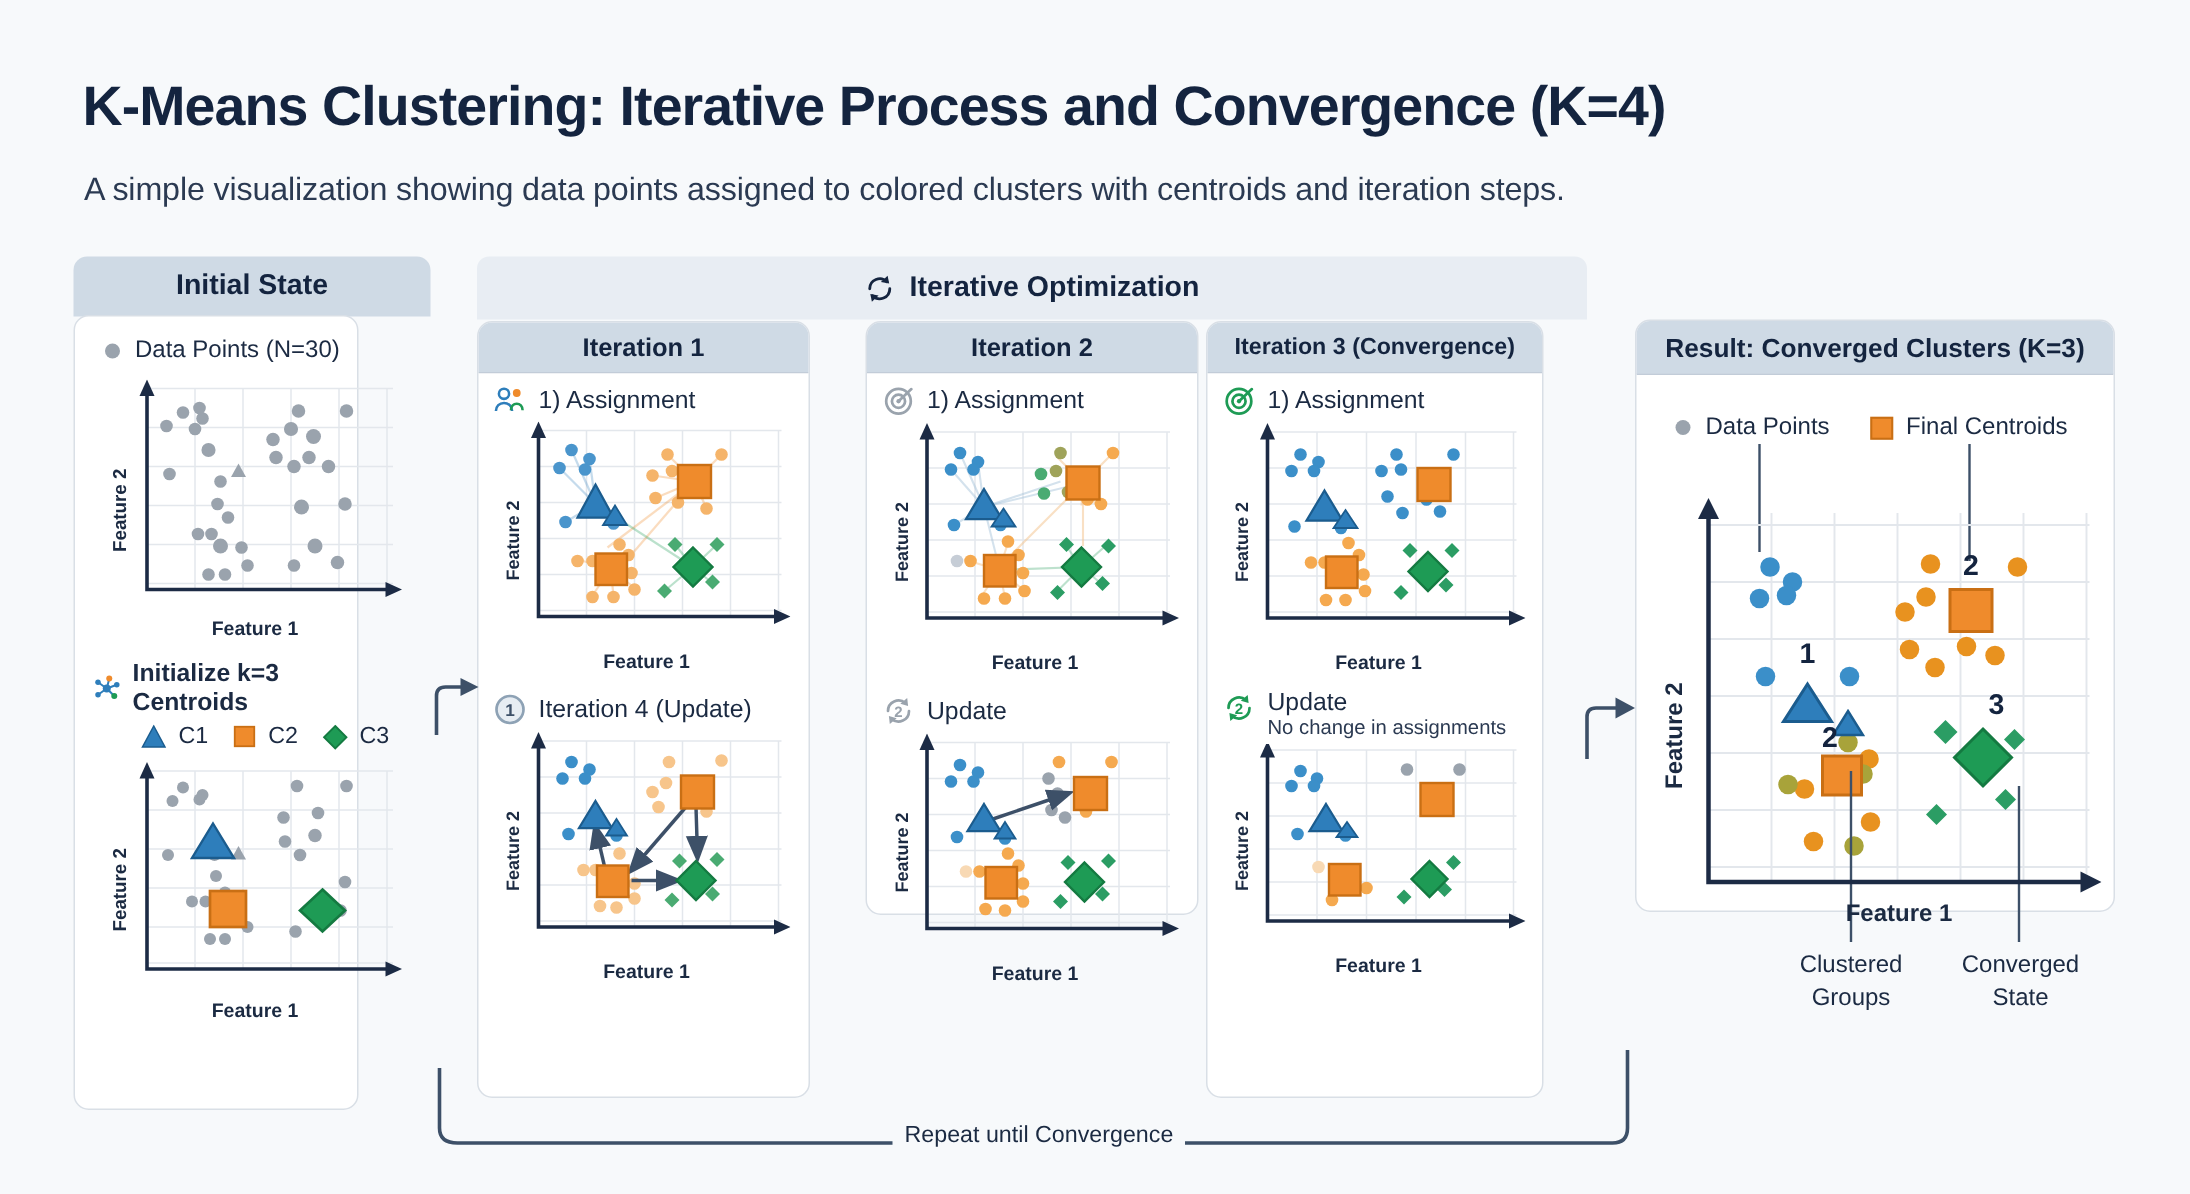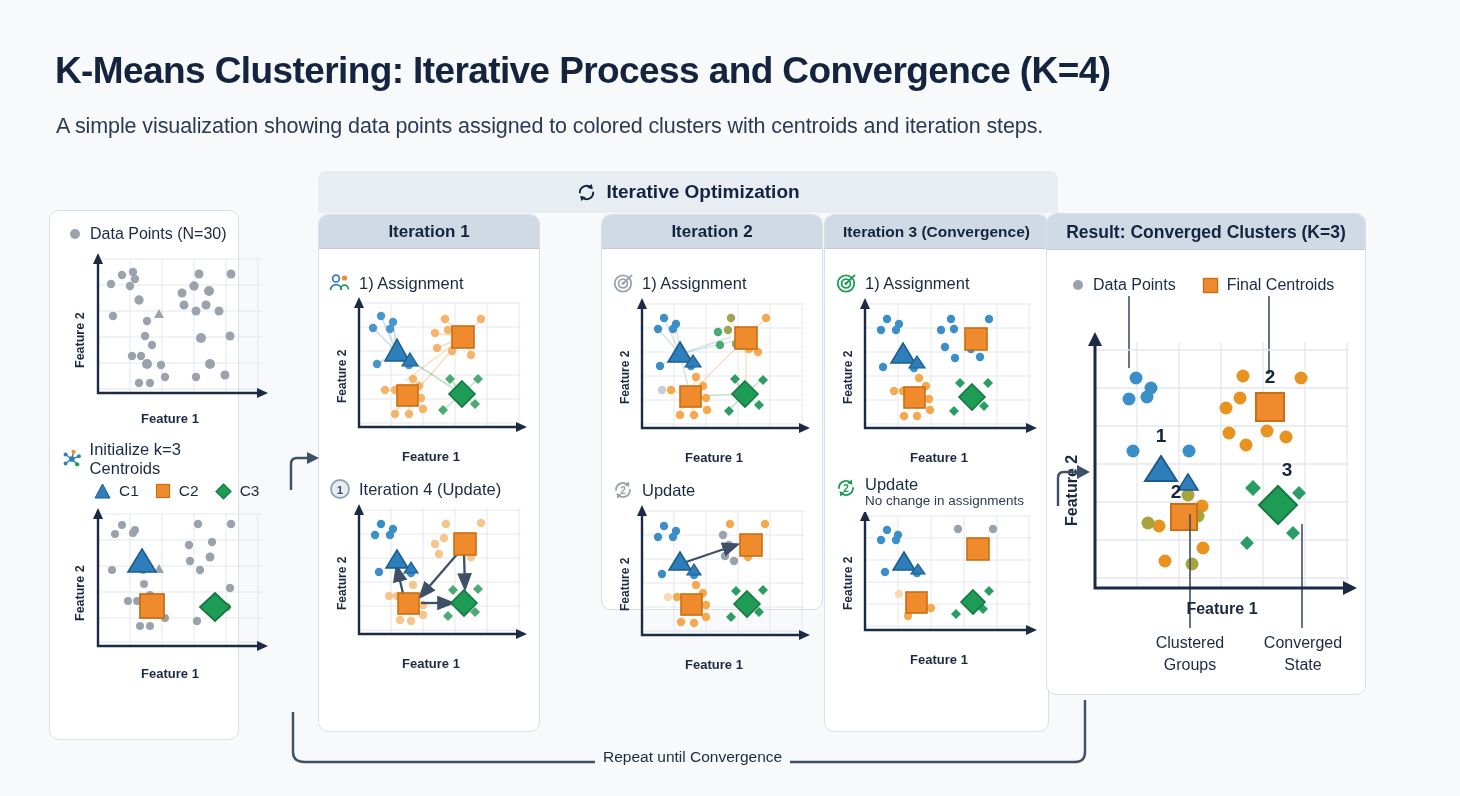--- a/index.html
+++ b/index.html
@@ -58,37 +58,37 @@
     width: 740px; height: 42px;
     background: #e8edf3; border-radius: 8px 8px 0 0;
   }
   #opt-band-label {
     position: absolute; left: 318px; top: 171px; width: 740px; height: 42px;
     display: flex; align-items: center; justify-content: center; gap: 9px;
     font-size: 19px; font-weight: 700; color: #14243f;
   }
 
   
-  #result-card { left: 1046px; top: 213px; width: 320px; height: 482px; }
+  #result-card { left: 1090px; top: 213px; width: 320px; height: 395px; }
   #result-hdr {
     background: #cfdae5; border-radius: 9px 9px 0 0;
     height: 36px; line-height: 36px; text-align: center;
     font-size: 17.5px; font-weight: 700; color: #14243f;
     border-bottom: 1px solid #c2ccd8;
   }
 
   
   .iter-card { width: 222px; }
   #iter1-card { left: 318px; top: 214px; height: 518px; }
-  #iter2-card { left: 601px; top: 214px; height: 396px; }
-  #iter3-card { left: 824px; top: 214px; height: 518px; width: 225px; }
+  #iter2-card { left: 577px; top: 214px; height: 396px; }
+  #iter3-card { left: 804px; top: 214px; height: 518px; width: 225px; }
 
   .step-row {
     display: flex; align-items: center; gap: 8px;
-    padding: 24px 0 2px 10px;
+    padding: 8px 0 2px 10px;
   }
   .step-label { font-size: 16.5px; color: #1b2a42; font-weight: 400; }
 
   .legend-row {
     display: flex; align-items: center; gap: 8px;
     font-size: 16px; color: #1b2a42;
   }
 
   
   .plot { position: relative; }
@@ -107,20 +107,21 @@
   .sr { position:absolute; width:1px; height:1px; overflow:hidden; clip:rect(0 0 0 0); }
 </style>
 </head>
 <body>
 
 <div class="page">
 
   <h1 id="title">K-Means Clustering: Iterative Process and Convergence (K=4)</h1>
   <p id="subtitle">A simple visualization showing data points assigned to colored clusters with centroids and iteration steps.</p>
 
+  <div id="initial-hdr">Initial State</div>
   <div class="card" id="initial-card">
 
     <div class="legend-row" style="padding:14px 0 0 18px;">
       <svg width="14" height="14">
           <circle cx="7" cy="7" r="5" fill="#9aa3ad"></circle>
         </svg>
       <span style="font-size:16px;">Data Points (N=30)</span>
     </div>
 
     <div class="plot" style="margin:10px 0 0 22px;">
@@ -173,21 +174,21 @@
           <polygon points="87,56 92,65 82,65"></polygon>
         </g>
         <path d="M26 6 L26 140 L190 140" fill="none" stroke="#1c2b45" stroke-width="2.4"></path>
         <polygon points="26,0 21,11 31,11" fill="#1c2b45"></polygon>
         <polygon points="196,140 185,135 185,145" fill="#1c2b45"></polygon>
         <text x="12" y="115" transform="rotate(-90 12 115)" font-family="Liberation Sans, sans-serif" font-size="12.5" font-weight="700" fill="#1b2a42">Feature 2</text>
       </svg>
       <div class="axlabel-x" style="width:196px;margin-top:-2px;">Feature 1</div>
     </div>
 
-    <div class="legend-row" style="padding:14px 0 0 12px;">
+    <div class="legend-row" style="padding:14px 0 0 12px;font-weight:bold;">
       <svg width="22" height="20" viewBox="0 0 22 20">
         <g stroke="#2e7ebb" stroke-width="1.6" fill="none">
           <line x1="11" y1="10" x2="4" y2="5"></line>
             <line x1="11" y1="10" x2="4" y2="15"></line>
           <line x1="11" y1="10" x2="19" y2="7"></line>
             <line x1="11" y1="10" x2="13" y2="2"></line>
           <line x1="11" y1="10" x2="17" y2="16"></line>
         </g>
         <circle cx="11" cy="10" r="3.2" fill="#2e7ebb"></circle>
         <circle cx="4" cy="5" r="2.2" fill="#2e7ebb"></circle>

